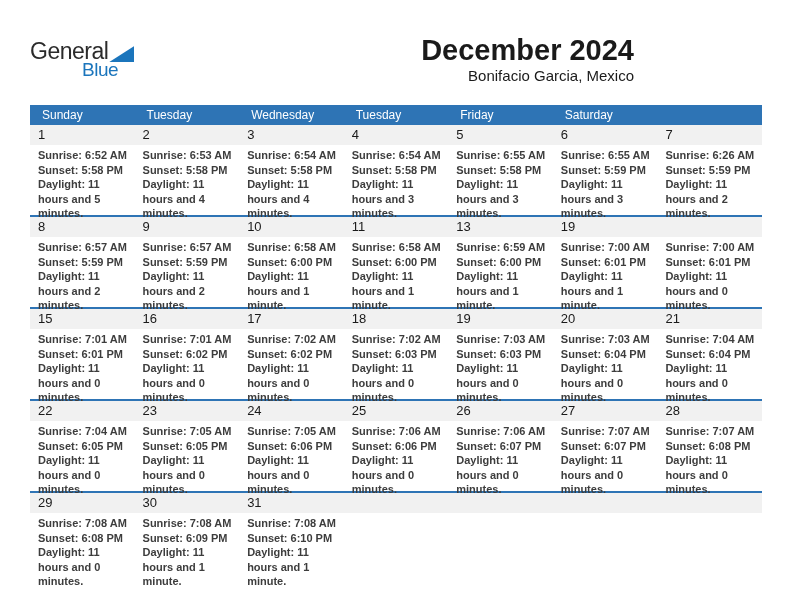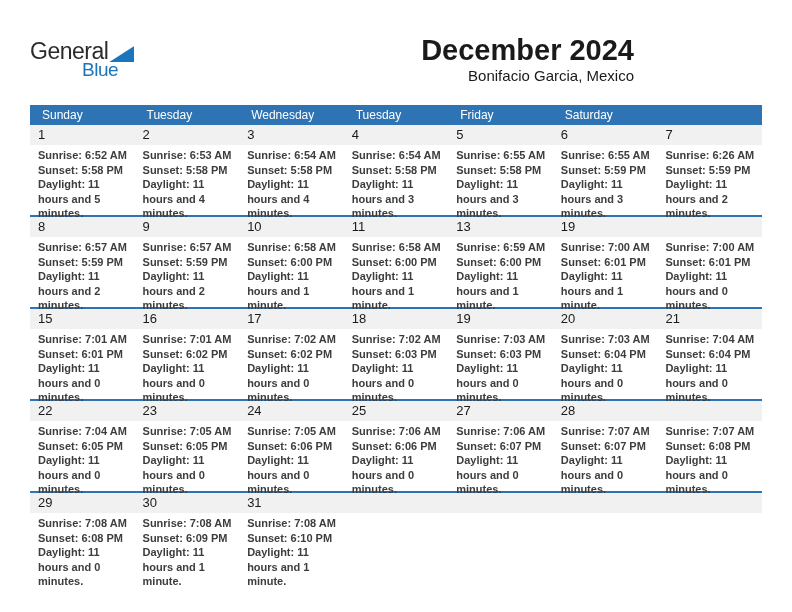--- a/index.html
+++ b/index.html
@@ -231,20 +231,21 @@
               <span class="cell-line">Daylight: 11 hours and 0 minutes.</span>
             </div>
           </div>
         </div>
         <div class="week">
           <div class="day-strip">
             <div class="day-number">22</div>
             <div class="day-number">23</div>
             <div class="day-number">24</div>
             <div class="day-number">25</div>
+            <div class="day-number">26</div>
             <div class="day-number">27</div>
             <div class="day-number">28</div>
           </div>
           <div class="week-cells">
             <div class="day-cell">
               <span class="cell-line">Sunrise: 7:04 AM</span>
               <span class="cell-line">Sunset: 6:05 PM</span>
               <span class="cell-line">Daylight: 11 hours and 0 minutes.</span>
             </div>
             <div class="day-cell">

